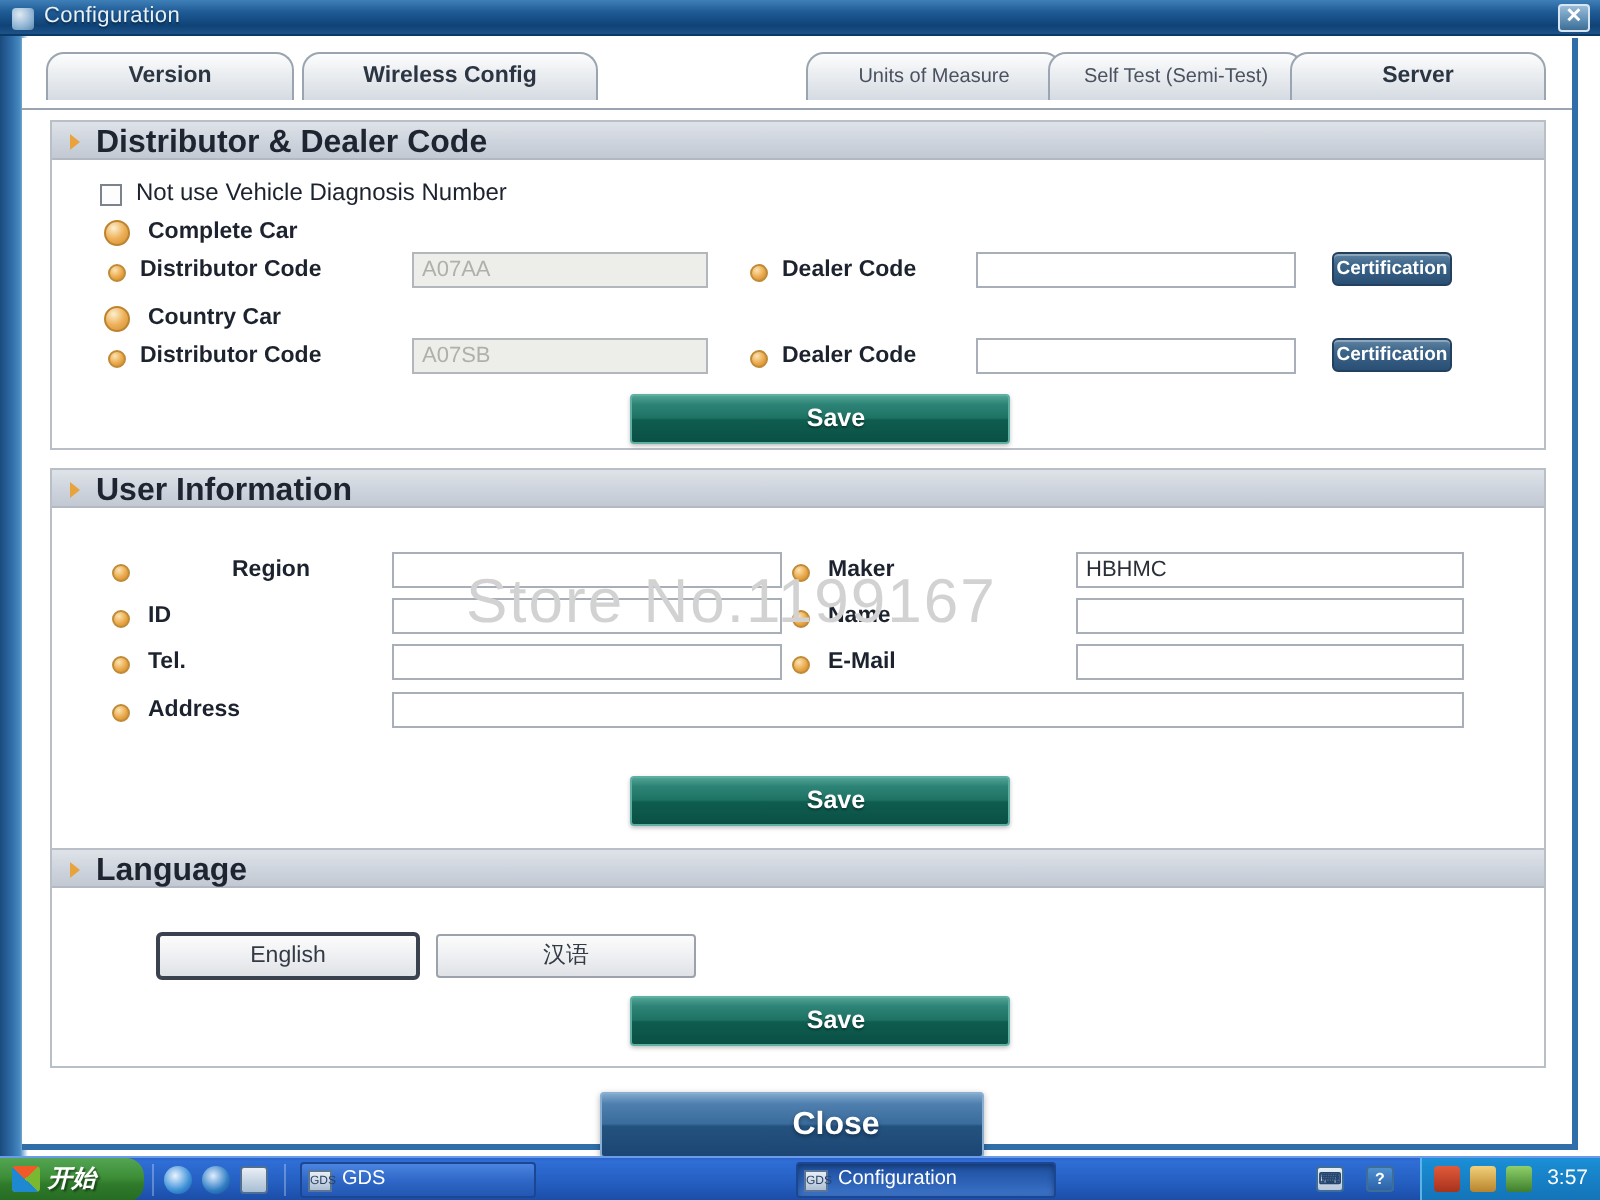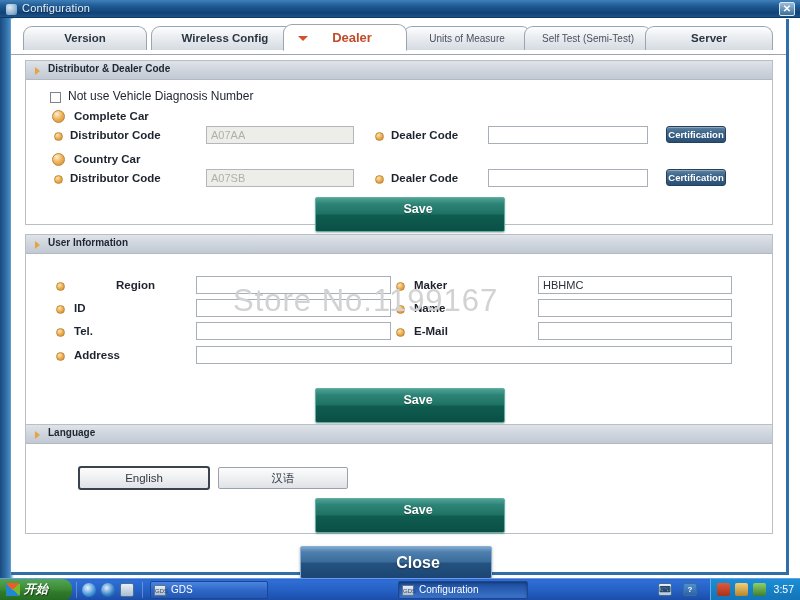--- a/index.html
+++ b/index.html
@@ -101,21 +101,21 @@
   }
   .panel-header .ph-arrow {
     position: absolute; left: 9px; top: 6px;
     width: 0; height: 0;
     border-top: 4px solid transparent;
     border-bottom: 4px solid transparent;
     border-left: 5px solid #e8a33d;
   }
   .panel-header .ph-text {
     position: absolute; left: 22px; top: 2px;
-    font-size: 10px; font-weight: bold; color: #1e2531;
+    font-size: 16px; font-weight: bold; color: #1e2531;
   }
 
   
   .bullet {
     position: absolute; width: 9px; height: 9px; border-radius: 50%;
     background: radial-gradient(circle at 35% 30%, #fbe3b4 0%, #eaa94a 55%, #c98228 100%);
     border: 1px solid #c08b38;
   }
   .bullet.big {
     width: 13px; height: 13px;
@@ -154,21 +154,21 @@
     background: linear-gradient(to bottom, #5c7f9e 0%, #3b6689 35%, #2c5477 70%, #3a6casd 100%);
     background: linear-gradient(to bottom, #5f83a2 0%, #3b6488 40%, #2a4f74 100%);
     border: 1px solid #24405f; border-radius: 3px;
     color: #ffffff; font-size: 9.5px; font-weight: bold;
     text-align: center; line-height: 16px;
     cursor: pointer; white-space: nowrap;
     box-shadow: inset 0 1px 0 rgba(255,255,255,.3);
   }
 
   .btn-save {
-    position: absolute; height: 35px;
+    position: absolute; height: 25px;
     background: linear-gradient(to bottom, #4fa294 0%, #2d8476 18%, #1d7263 48%, #0f5d50 52%, #0a4f45 100%);
     border: 1px solid #5fb0a3;
     border-radius: 2px;
     color: #ffffff; font-size: 12.5px; font-weight: bold;
     text-align: center; line-height: 23px;
     cursor: pointer;
     box-shadow: 0 1px 2px rgba(0,0,0,.25);
     text-shadow: 0 1px 1px rgba(0,0,0,.35);
     padding-left: 16px;
   }
@@ -298,24 +298,20 @@
     <div class="titlebar-icon"></div>
     <div class="titlebar-text">Configuration</div>
     <div class="titlebar-close">✕</div>
   </div>
 
   <div class="client">
 
     <div class="tabstrip">
       <div class="tab" style="left:12px;width:124px;">Version</div>
       <div class="tab" style="left:140px;width:148px;">Wireless Config</div>
-      <div class="tab active" style="left:272px;width:124px;">
-        <div class="tab-arrow"></div>
-        <span style="margin-left:14px;">Dealer</span>
-      </div>
       <div class="tab small" style="left:392px;width:128px;">Units of Measure</div>
       <div class="tab small" style="left:513px;width:128px;">Self Test (Semi-Test)</div>
       <div class="tab" style="left:634px;width:128px;">Server</div>
       <div class="tabline"></div>
     </div>
 
     <div class="panel" style="left:14px; top:41px; width:748px; height:165px;">
       <div class="panel-header">
         <div class="ph-arrow"></div>
         <div class="ph-text">Distributor &amp; Dealer Code</div>

